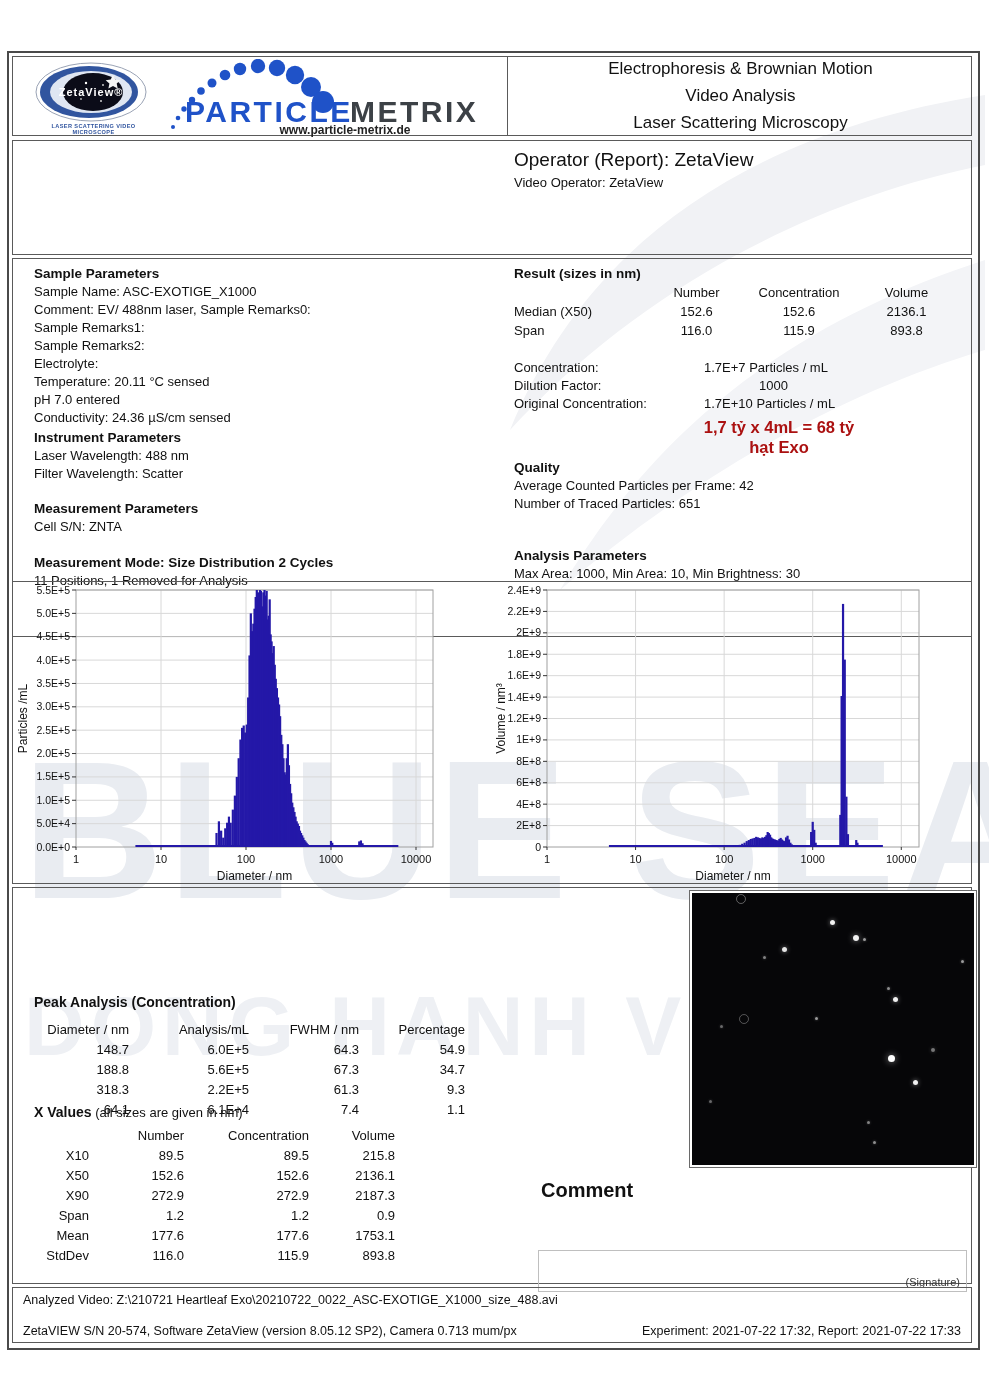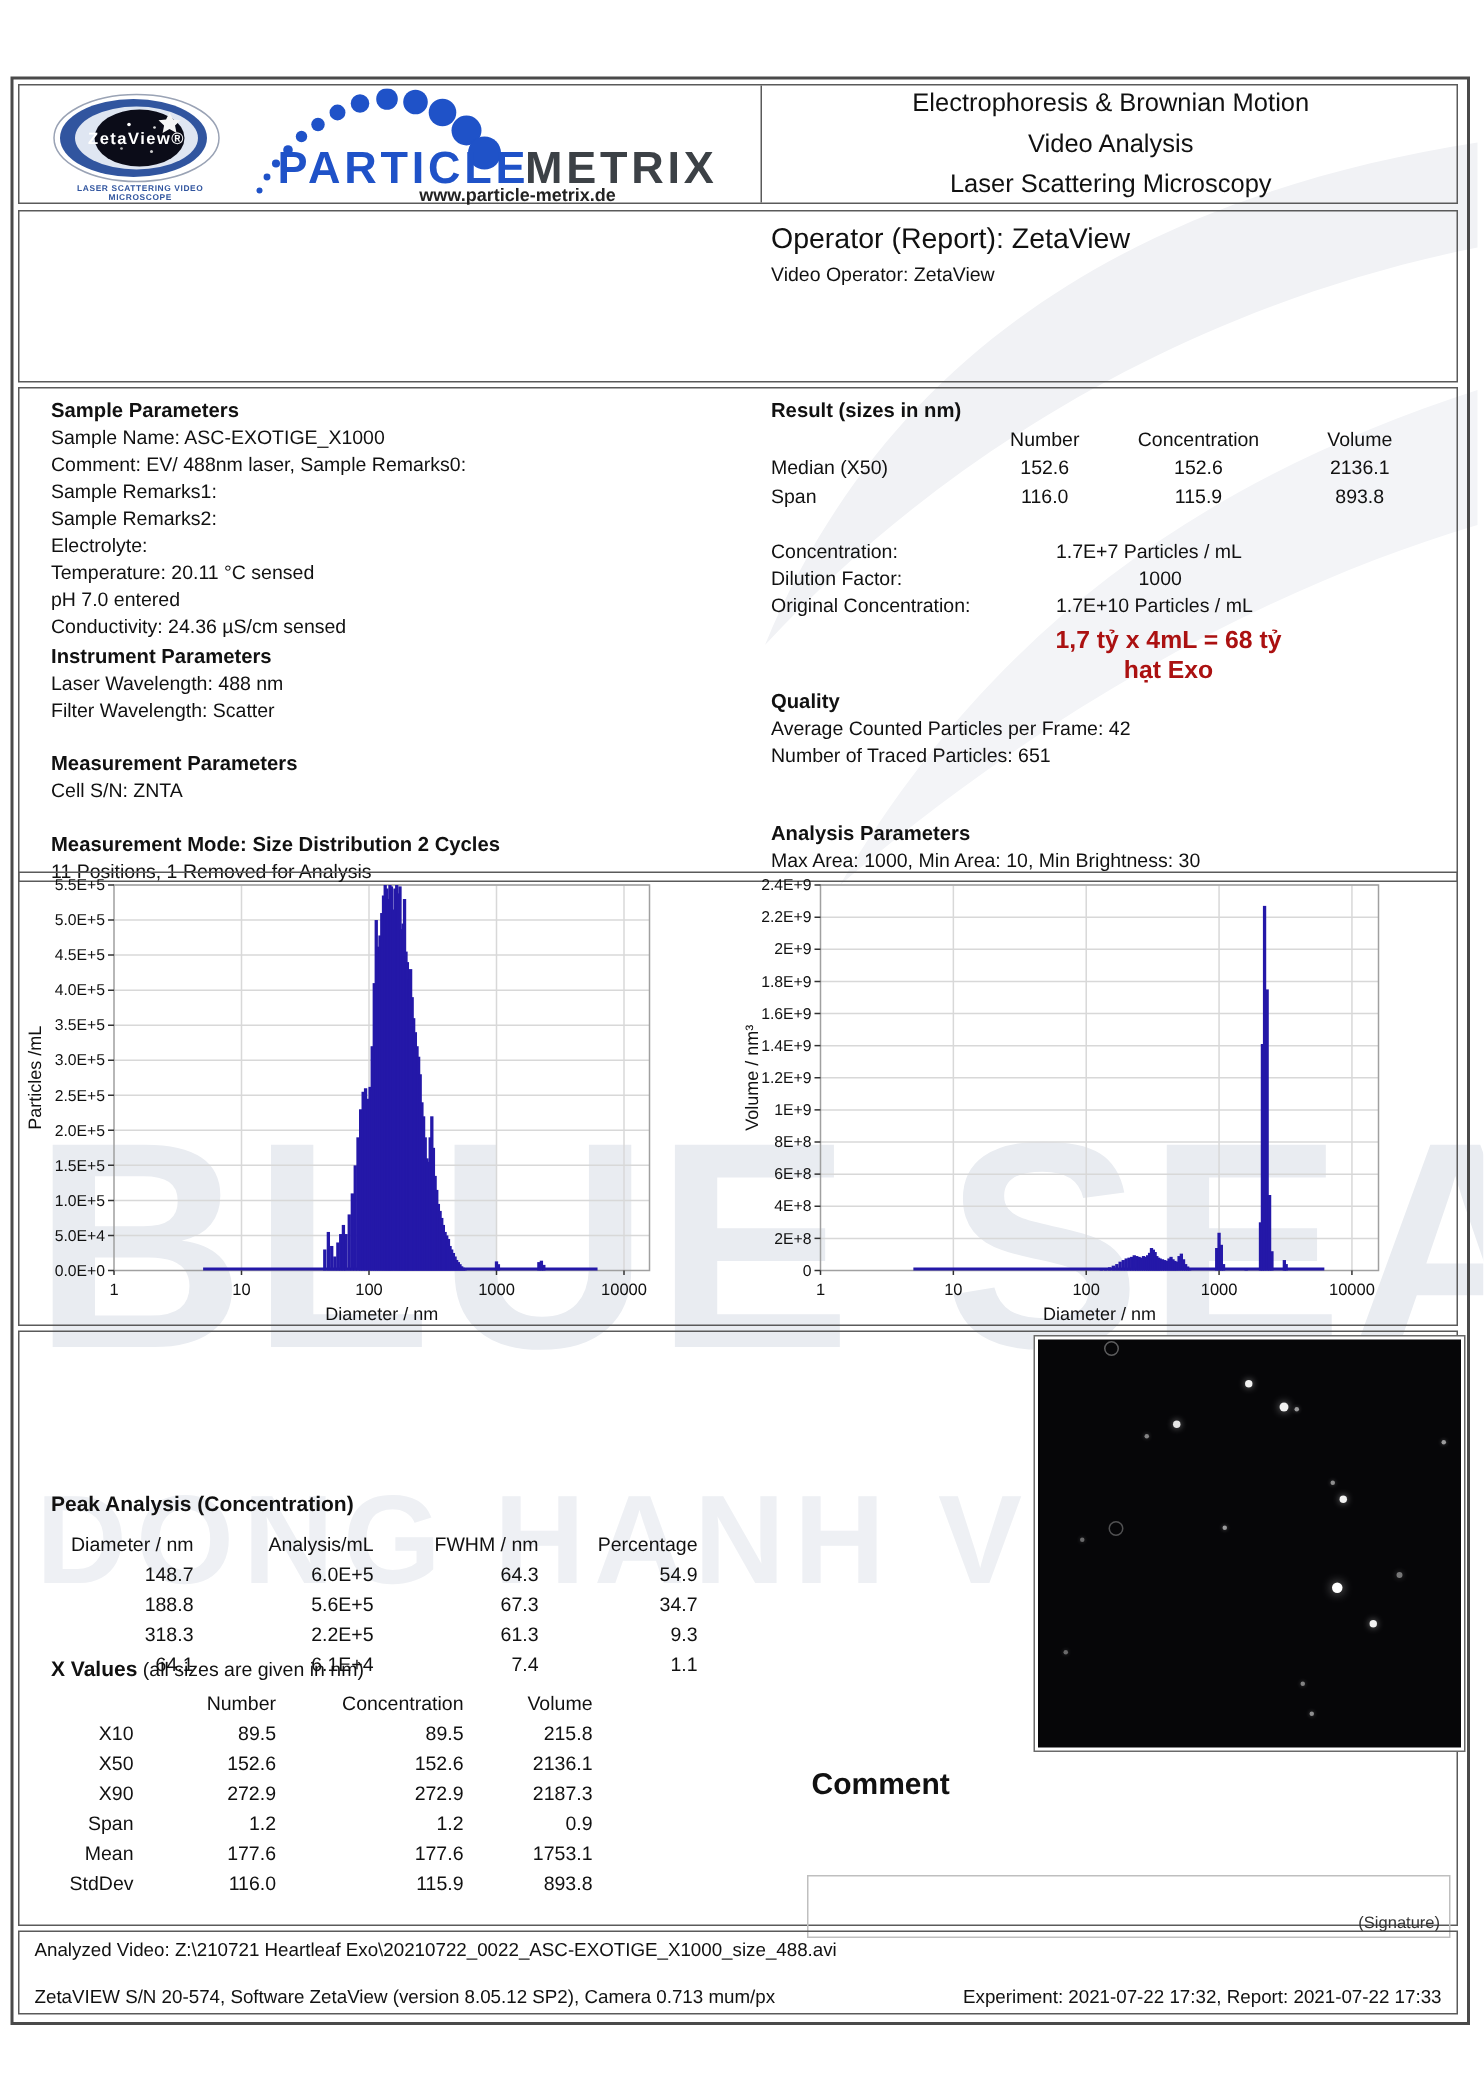--- a/index.html
+++ b/index.html
@@ -91,21 +91,21 @@
       <div>Video Analysis</div>
       <div>Laser Scattering Microscopy</div>
     </div>
   </div>
 
   <div class="sec" style="top:140px;height:115px;">
     <div style="position:absolute;left:501px;top:8px;font-size:19px;">Operator (Report): ZetaView</div>
     <div style="position:absolute;left:501px;top:34px;font-size:13px;">Video Operator: ZetaView</div>
   </div>
 
-  <div class="sec" style="top:258px;height:330px;">
+  <div class="sec" style="top:258px;height:379px;">
 
     <div style="position:absolute;left:21px;top:6px;width:460px;">
       <div class="h13 line">Sample Parameters</div>
       <div class="t13 line">Sample Name: ASC-EXOTIGE_X1000</div>
       <div class="t13 line">Comment: EV/ 488nm laser, Sample Remarks0:</div>
       <div class="t13 line">Sample Remarks1:</div>
       <div class="t13 line">Sample Remarks2:</div>
       <div class="t13 line">Electrolyte:</div>
       <div class="t13 line">Temperature: 20.11 °C sensed</div>
       <div class="t13 line">pH 7.0 entered</div>

